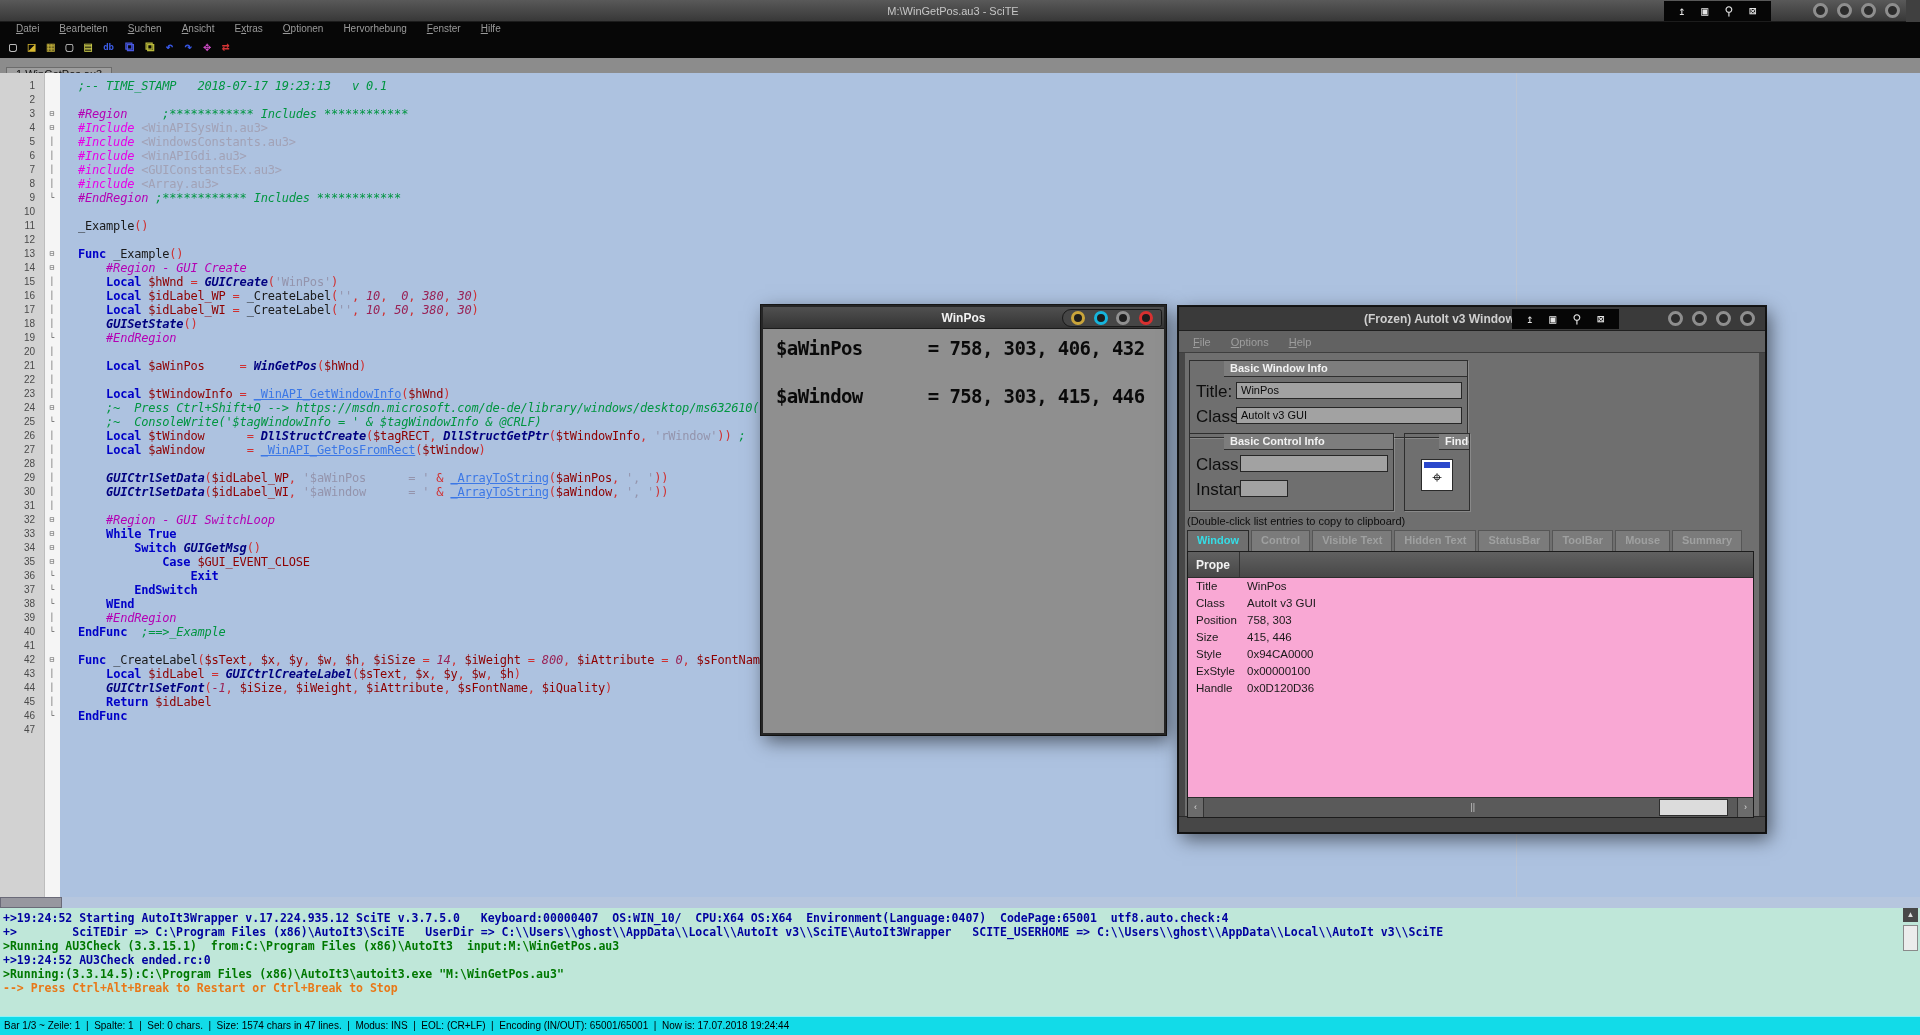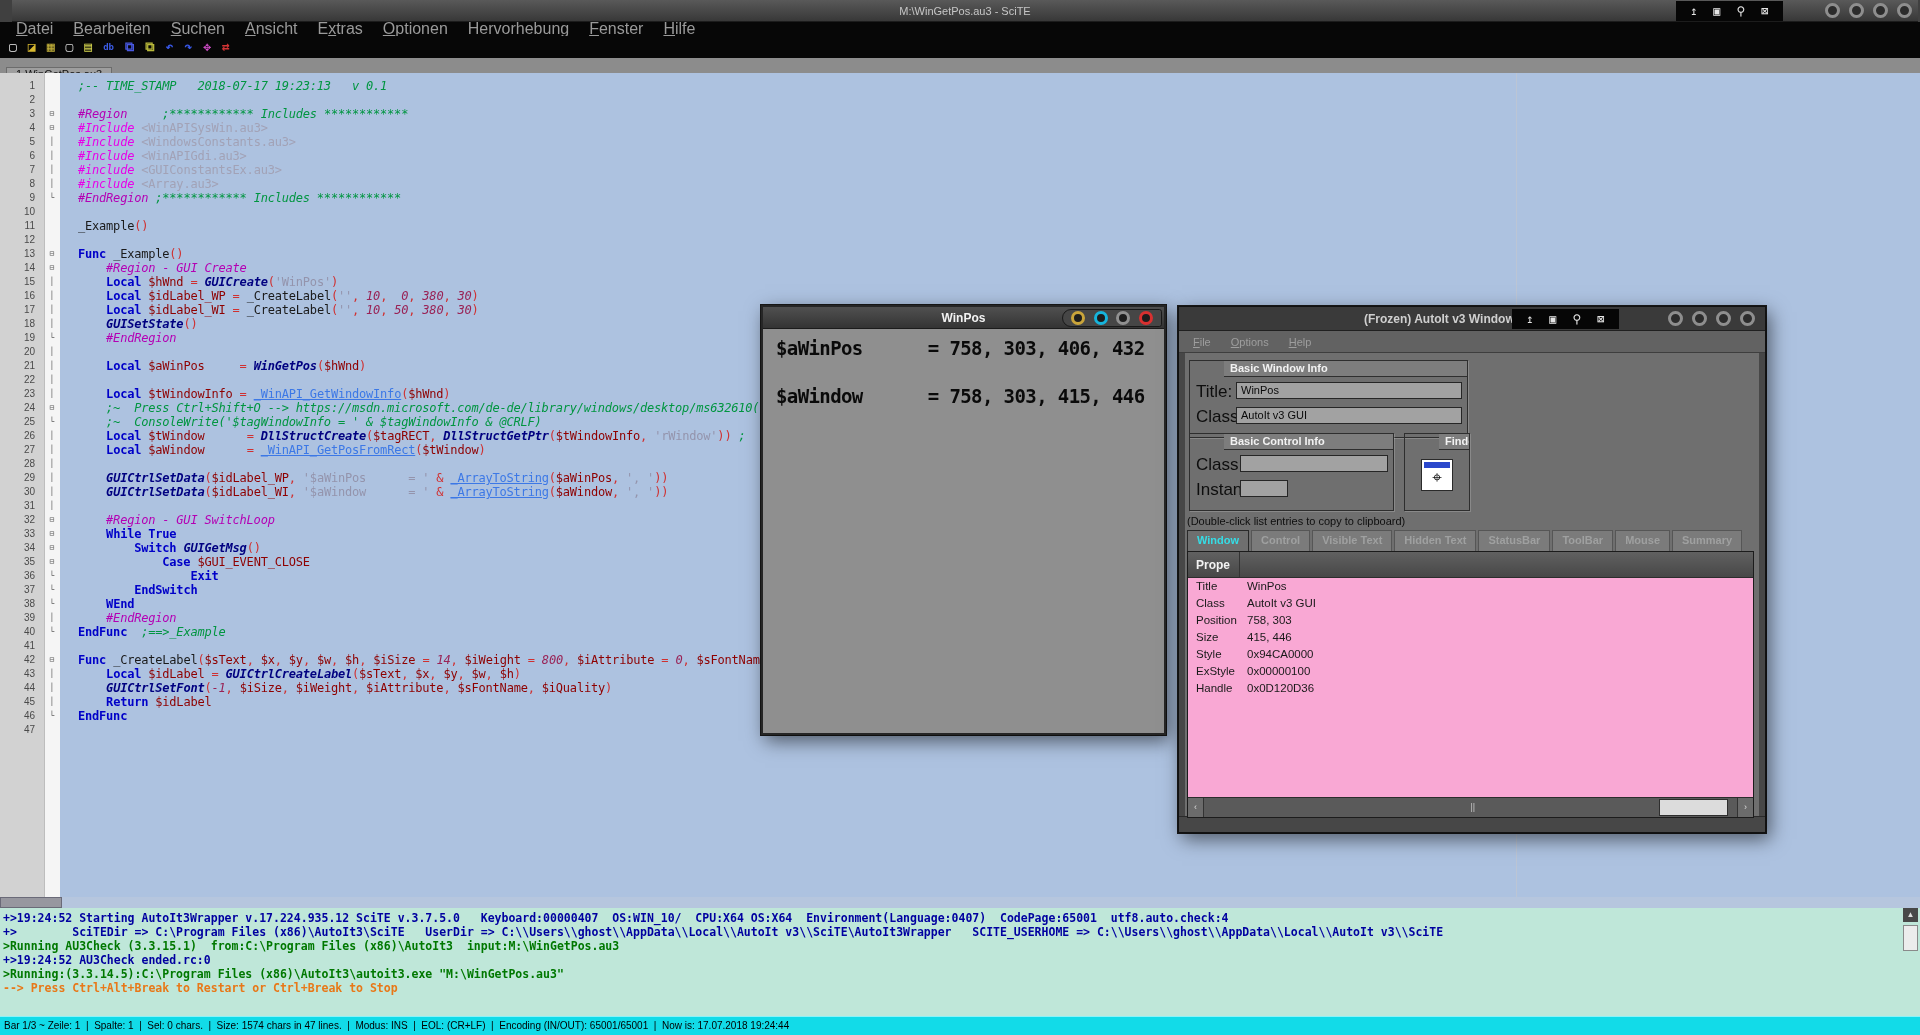--- a/index.html
+++ b/index.html
@@ -2,33 +2,33 @@
 <html><head>
 <meta charset="utf-8">
 <style>
   * { box-sizing: border-box; margin: 0; padding: 0; }
   html,body { background:#2a2a2a; }
   #screen { position:relative; width:1920px; height:1035px; overflow:hidden;
             font-family:"Liberation Sans", sans-serif; background:#404040; }
   .abs { position:absolute; }
 
   
-  .titlebar { left:12px; top:0; width:1906px; height:22px;
+  .titlebar { left:0; top:0; width:1906px; height:22px;
               background:linear-gradient(#595959,#383838); border-bottom:1px solid #1c1c1c; }
   .title-text { position:absolute; left:0; right:0; text-align:center;
                 color:#c6c6c6; font-size:11px; line-height:22px; }
   .overlaybox { position:absolute; height:20px; background:#060606;
                 display:flex; align-items:center; gap:16px; padding:0 14px; }
   .ovicon { color:#e4e4e4; font-size:12px; line-height:20px; font-family:"DejaVu Sans Mono",monospace; }
   .circs { position:absolute; display:flex; gap:9px; }
   .circ { width:15px; height:15px; border:3px solid #8e8e8e; border-radius:50%; background:#2c2c2c; }
 
   .menubar { left:0; top:22px; width:1920px; height:14px; background:#070707;
              display:flex; padding-left:6px; }
-  .mitem { color:#9a9a9a; font-size:16px; line-height:14px; padding:0 10px; white-space:nowrap; }
+  .mitem { color:#9a9a9a; font-size:10px; line-height:14px; padding:0 10px; white-space:nowrap; }
   .mitem u { text-decoration:underline; }
 
   .toolbar { left:0; top:36px; width:1920px; height:22px; background:#070707;
              display:flex; align-items:center; gap:11px; padding-left:9px; }
   .tbi { font-size:13px; line-height:22px; font-family:"DejaVu Sans Mono",monospace; font-weight:bold; }
 
   .tabbar { left:0; top:58px; width:1920px; height:15px; background:#8c8c8c; }
   .tab { position:absolute; left:6px; top:9px; height:24px; background:#9e9e9e;
          border:1px solid #6c6c6c; border-bottom:none; color:#101010;
          font-size:11px; line-height:12px; padding:0 9px; white-space:pre; }

